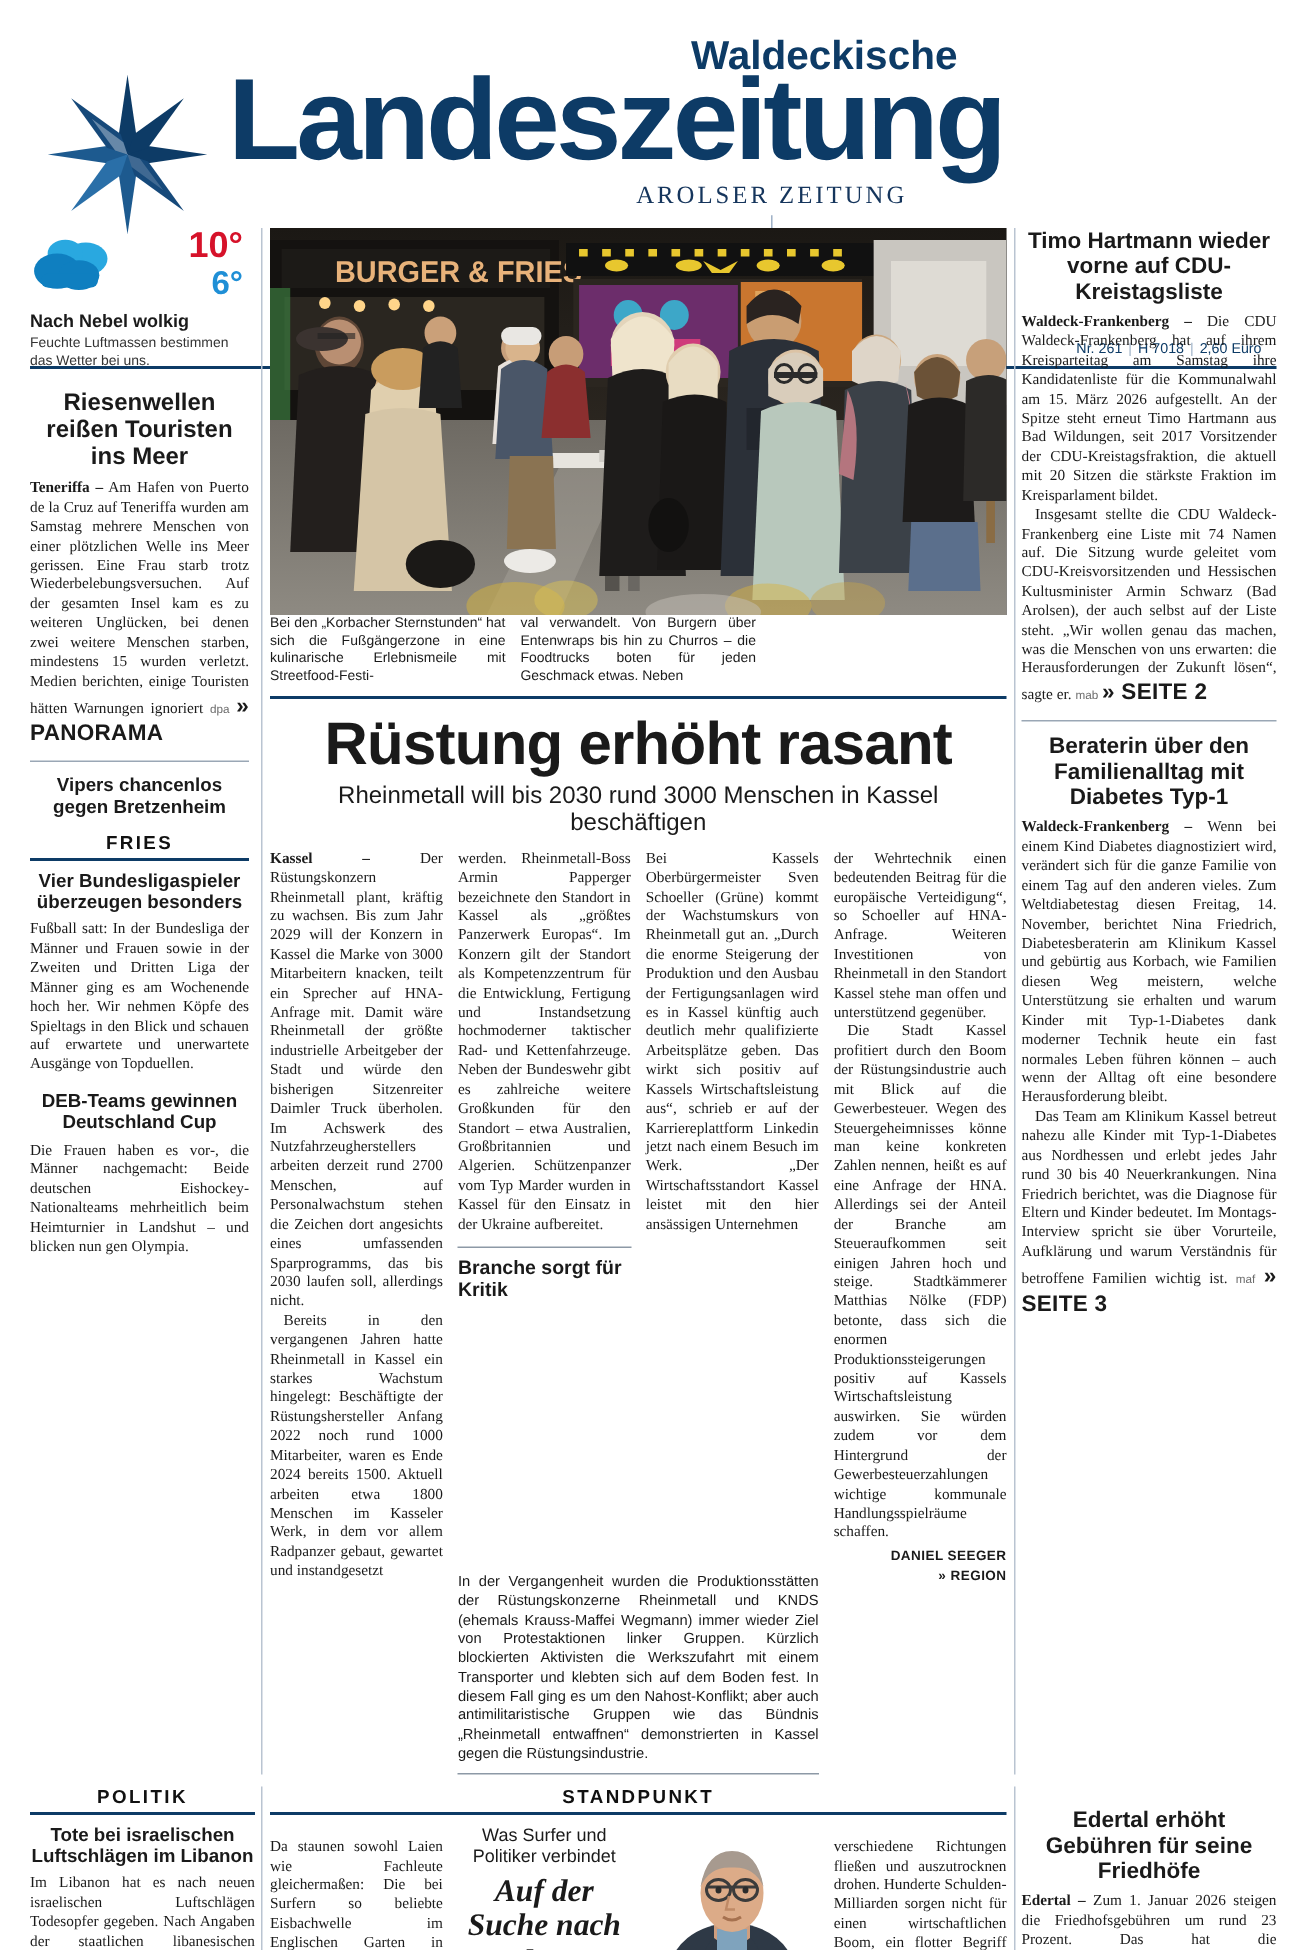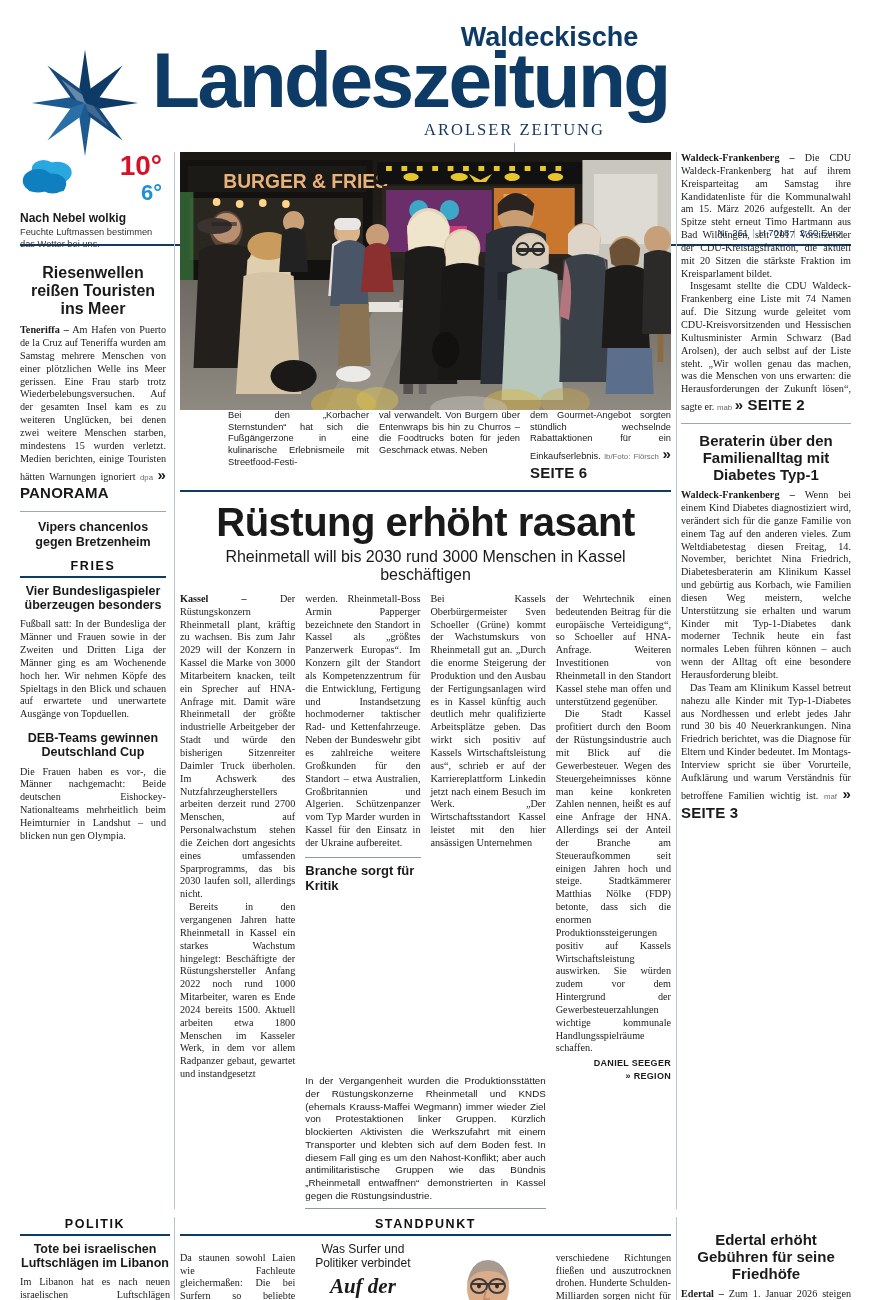--- a/index.html
+++ b/index.html
@@ -92,41 +92,41 @@
     margin: 10px 0 0 0;
   }
   .rubrik-rule { border-top:2px solid #0d3b66; margin: 3px 0 6px 0; }
   .thin-rule { border-top:1px solid #9aa7b5; margin: 8px 0; }
 
   
   .col-left { padding-right: 4px; }
   .weather { display:flex; align-items:flex-start; gap:6px; margin-bottom:6px;}
   .weather-icon { width:58px; height:44px; position:relative; flex:none; margin-top:4px;}
   .temps { margin-left:auto; text-align:right; padding-right:4px;}
-  .t-high { font-family:"Liberation Sans",sans-serif; font-weight:700; font-size:28px; color:#d6122a; line-height:1; }
+  .t-high { font-family:"Liberation Sans",sans-serif; font-weight:700; font-size:24px; color:#d6122a; line-height:1; }
   .t-low  { font-family:"Liberation Sans",sans-serif; font-weight:700; font-size:22px; color:#1f8fd6; line-height:1.15; }
   .weather-hl { font-family:"Liberation Sans",sans-serif; font-weight:700; font-size:12px; margin:2px 0 2px 0;}
   .weather-sub { font-family:"Liberation Sans",sans-serif; font-size:9.3px; line-height:1.25; color:#333;}
   .left-hl {
     font-family:"Liberation Sans", sans-serif; font-weight:700;
     font-size:16px; line-height:1.14; text-align:center; margin: 13px 0 6px 0;
   }
   .left-hl.sm { font-size:12.5px; margin-top:10px; }
 
   
   .photo-wrap { width:100%; }
   .photo {
     width:100%; height:258px; position:relative; overflow:hidden;
     background:#2a2622;
   }
   .photo-caption {
     font-family:"Liberation Sans", sans-serif; font-weight:700;
     font-size:13.5px; text-align:center; margin:7px 0 6px 0;
   }
-  .cap3 { display:grid; grid-template-columns:1fr 1fr 1fr; column-gap:10px;margin-left:48px; }
+  .cap3 { display:grid; grid-template-columns:1fr 1fr 1fr; column-gap:10px; }
   .cap3 p { margin:0; font-family:"Liberation Sans",sans-serif; font-size:9.3px; line-height:1.26; text-align:justify;}
   .center-rule { border-top:2.5px solid #0d3b66; margin:7px 0 10px 0;}
   .main-head {
     font-family:"Liberation Sans", sans-serif; font-weight:700;
     font-size:40px; text-align:center; line-height:1; margin:0 0 6px 0;
     letter-spacing:-0.5px;
   }
   .main-sub {
     font-family:"Liberation Sans", sans-serif; font-weight:400;
     font-size:16px; text-align:center; margin:0 0 9px 0;
@@ -378,21 +378,20 @@
               <ellipse cx="300" cy="256" rx="40" ry="12" fill="#cfcac2" opacity="0.5"></ellipse>
             </g>
           </svg>
         </div>
       </div>
 
 
       <div class="cap3">
         <p>Bei den „Korbacher Sternstunden“ hat sich die Fußgängerzone in eine kulinarische Erlebnismeile mit Streetfood-Festi-</p>
         <p>val verwandelt. Von Burgern über Entenwraps bis hin zu Churros – die Foodtrucks boten für jeden Geschmack etwas. Neben</p>
-        <p><span>dem Gourmet-Angebot sorgten stündlich wechselnde Rabattaktionen für ein Einkaufserlebnis.</span> <span class="credit">lb/Foto: Flörsch</span> <span class="pageref">» SEITE 6</span></p>
       </div>
 
       <div class="center-rule"></div>
 
       <h1 class="main-head">Rüstung erhöht rasant</h1>
       <div class="main-sub">Rheinmetall will bis 2030 rund 3000 Menschen in Kassel beschäftigen</div>
 
       <div class="main-cols">
         <div>
           <p class="body-serif"><span class="lead">Kassel –</span><span> Der Rüstungskonzern Rheinmetall plant, kräftig zu wachsen. Bis zum Jahr 2029 will der Konzern in Kassel die Marke von 3000 Mitarbeitern knacken, teilt ein Sprecher auf HNA-Anfrage mit. Damit wäre Rheinmetall der größte industrielle Arbeitgeber der Stadt und würde den bisherigen Sitzenreiter Daimler Truck überholen. Im Achswerk des Nutzfahrzeugherstellers arbeiten derzeit rund 2700 Menschen, auf Personalwachstum stehen die Zeichen dort angesichts eines umfassenden Sparprogramms, das bis 2030 laufen soll, allerdings nicht.</span></p>
@@ -421,20 +420,21 @@
         <div></div>
         <div style="grid-column: 2 / span 2;">
           <p class="body-sans" style="margin:0;">In der Vergangenheit wurden die Produktionsstätten der Rüstungskonzerne Rheinmetall und KNDS (ehemals Krauss-Maffei Wegmann) immer wieder Ziel von Protestaktionen linker Gruppen. Kürzlich blockierten Aktivisten die Werkszufahrt mit einem Transporter und klebten sich auf dem Boden fest. In diesem Fall ging es um den Nahost-Konflikt; aber auch antimilitaristische Gruppen wie das Bündnis „Rheinmetall entwaffnen“ demonstrierten in Kassel gegen die Rüstungsindustrie.</p>
           <div class="box-rule-bot"></div>
         </div>
         <div></div>
       </div>
     </div>
 
     <div class="col-right">
+      <div class="right-hl">Timo Hartmann wieder vorne auf CDU-Kreistagsliste</div>
       <p class="body-serif" style="margin:0;"><span class="lead">Waldeck-Frankenberg –</span><span> Die CDU Waldeck-Frankenberg hat auf ihrem Kreisparteitag am Samstag ihre Kandidatenliste für die Kommunalwahl am 15. März 2026 aufgestellt. An der Spitze steht erneut Timo Hartmann aus Bad Wildungen, seit 2017 Vorsitzender der CDU-Kreistagsfraktion, die aktuell mit 20 Sitzen die stärkste Fraktion im Kreisparlament bildet.</span></p>
       <p class="body-serif" style="margin:0;text-indent:9px;"><span>Insgesamt stellte die CDU Waldeck-Frankenberg eine Liste mit 74 Namen auf. Die Sitzung wurde geleitet vom CDU-Kreisvorsitzenden und Hessischen Kultusminister Armin Schwarz (Bad Arolsen), der auch selbst auf der Liste steht. „Wir wollen genau das machen, was die Menschen von uns erwarten: die Herausforderungen der Zukunft lösen“, sagte er.</span> <span class="credit">mab</span> <span class="pageref">» SEITE 2</span></p>
 
       <div class="thin-rule"></div>
 
       <div class="right-hl">Beraterin über den Familienalltag mit Diabetes Typ-1</div>
       <p class="body-serif" style="margin:0;"><span class="lead">Waldeck-Frankenberg –</span><span> Wenn bei einem Kind Diabetes diagnostiziert wird, verändert sich für die ganze Familie von einem Tag auf den anderen vieles. Zum Weltdiabetestag diesen Freitag, 14. November, berichtet Nina Friedrich, Diabetesberaterin am Klinikum Kassel und gebürtig aus Korbach, wie Familien diesen Weg meistern, welche Unterstützung sie erhalten und warum Kinder mit Typ-1-Diabetes dank moderner Technik heute ein fast normales Leben führen können – auch wenn der Alltag oft eine besondere Herausforderung bleibt.</span></p>
       <p class="body-serif" style="margin:0;text-indent:9px;"><span>Das Team am Klinikum Kassel betreut nahezu alle Kinder mit Typ-1-Diabetes aus Nordhessen und erlebt jedes Jahr rund 30 bis 40 Neuerkrankungen. Nina Friedrich berichtet, was die Diagnose für Eltern und Kinder bedeutet. Im Montags-Interview spricht sie über Vorurteile, Aufklärung und warum Verständnis für betroffene Familien wichtig ist.</span> <span class="credit">maf</span> <span class="pageref">» SEITE 3</span></p>
     </div>
   </div>

